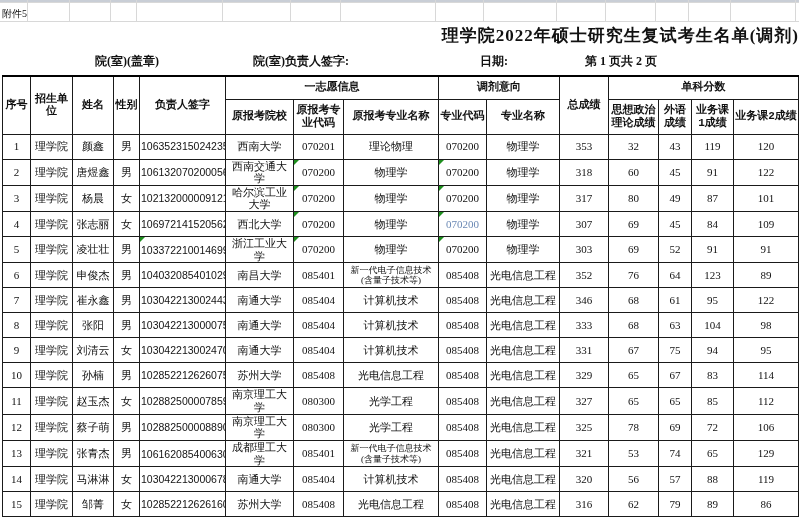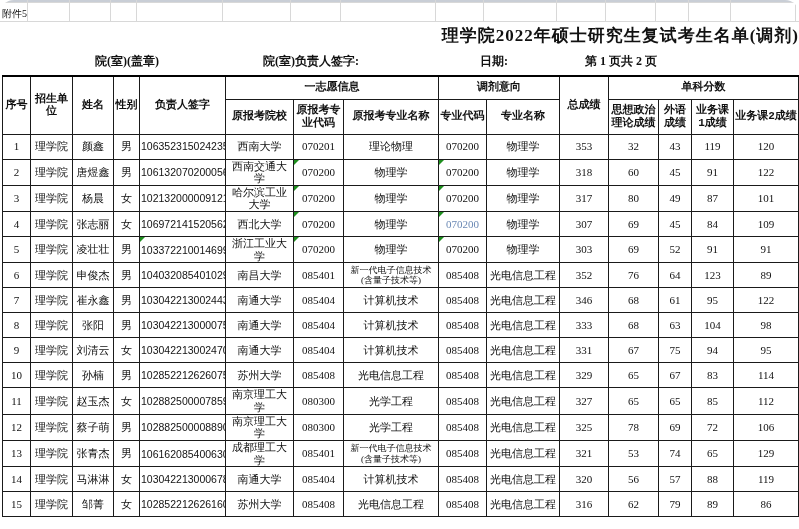--- a/index.html
+++ b/index.html
@@ -1,32 +1,32 @@
 <!DOCTYPE html>
 <html><head>
 <meta charset="utf-8">
 <style>
   * { margin:0; padding:0; box-sizing:border-box; }
   html,body { background:#fff; }
   #stage {
     position:relative; width:799px; height:529px; overflow:hidden;
-    background:#fff; font-family:"Liberation Serif","DejaVu Serif",serif; color:#111;border-radius:14px;
+    background:#fff; font-family:"Liberation Serif","DejaVu Serif",serif; color:#111;
   }
   
   #topgrid { position:absolute; left:0; top:0; width:799px; height:22px; }
   #topgrid .v { position:absolute; top:0; width:1px; height:22px; background:#d8d8d8; }
   #topgrid .h { position:absolute; left:0; width:799px; height:1px; background:#d8d8d8; }
   #topbar { position:absolute; left:0; top:0; width:799px; height:2px; background:#c9ced6; }
 
   #attachment { position:absolute; left:2px; top:7px; font-size:10px; }
   #title { position:absolute; left:0; top:24px; width:799px; text-align:right;
            font-size:17px; font-weight:bold; letter-spacing:1px; }
   .sigitem { position:absolute; top:53px; font-size:12px; font-weight:bold;text-align:center; }
   #sig-seal  { left:95px; }
-  #sig-sign  { left:263px; }
+  #sig-sign  { left:253px; }
   #sig-date  { left:480px; }
   #sig-page  { left:585px; }
 
   table { position:absolute; left:2px; top:75px; width:796px;
           border-collapse:collapse; table-layout:fixed; }
   th, td { border:1px solid #1a1a1a; text-align:center; vertical-align:middle;
            overflow:hidden; padding:0 1px; }
   thead { font-weight:bold; }
   th { font-size:11px; line-height:1.15; font-weight:bold;font-family:Liberation Mono, monospace; }
   tbody td { font-size:11px; line-height:1.15; }

